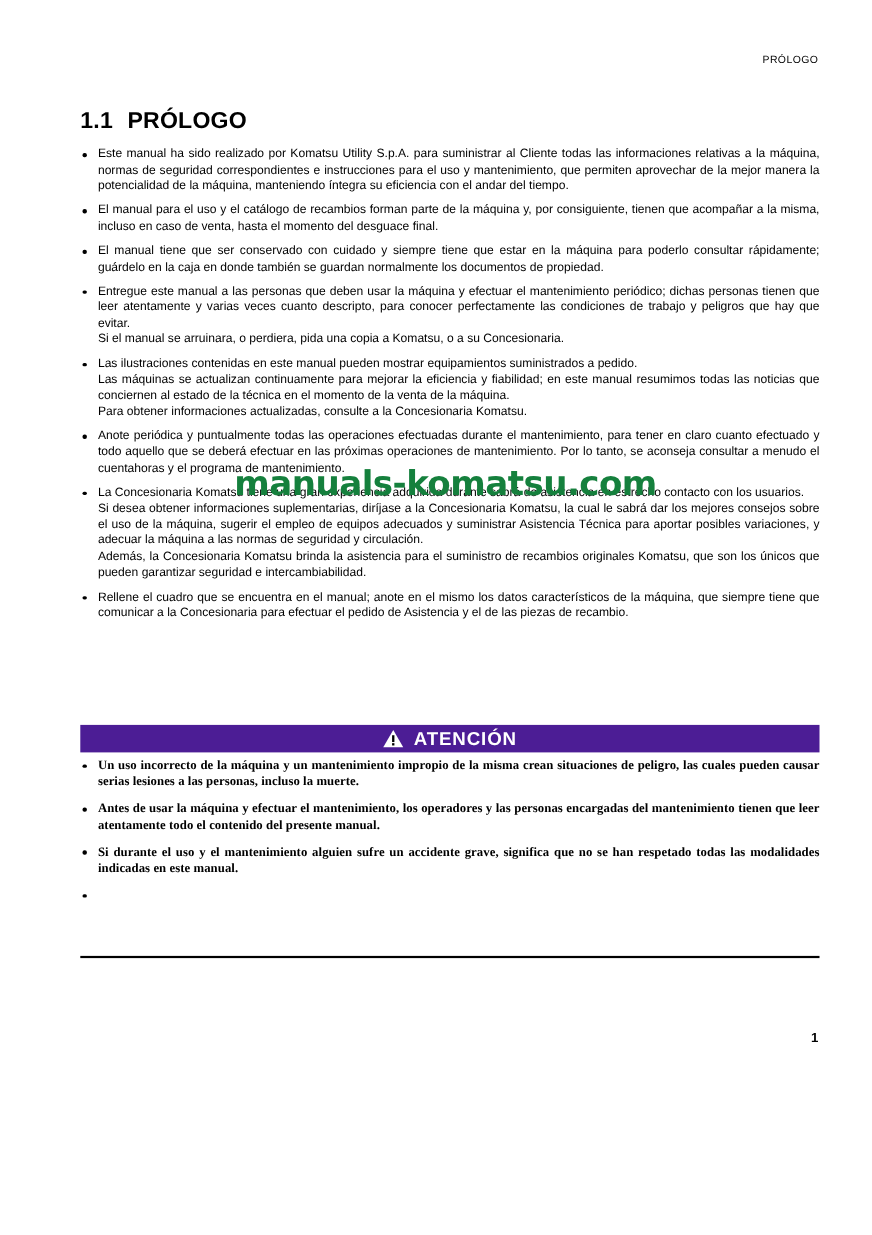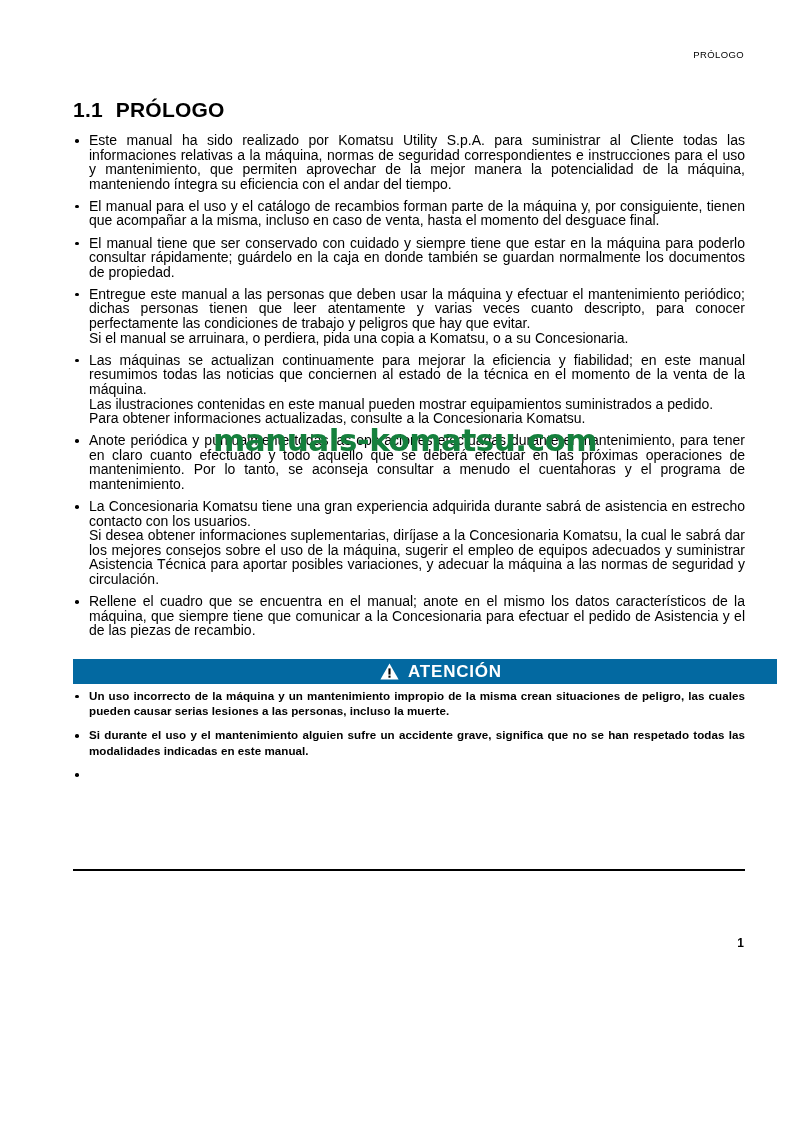--- a/index.html
+++ b/index.html
@@ -53,21 +53,21 @@
   }
   ul.bullets {
     list-style: none;
     margin: 0;
     padding: 0;
   }
   ul.bullets > li {
     position: relative;
     padding-left: 16px;
     margin-bottom: 7.5px;
-    font-size: 14px;
+    font-size: 11px;
     line-height: 14.6px;
     text-align: justify;
     text-justify: inter-word;
   }
   ul.bullets > li::before {
     content: "";
     position: absolute;
     left: 2px;
     top: 6px;
     width: 3.6px;
@@ -78,26 +78,25 @@
   .para {
     display: block;
   }
   
   .attention-band {
     position: absolute;
     top: 659px;
     left: 73px;
     width: 672px;
     height: 25px;
-    background: #0369a1;
+    background: #4c1d95;
     color: #ffffff;
     display: flex;
     align-items: center;
     justify-content: center;
-    padding-left: 32px;
   }
   .attention-inner {
     display: flex;
     align-items: center;
     gap: 9px;
   }
   .warn-tri {
     display: block;
   }
   .attention-label {
@@ -105,20 +104,21 @@
     font-weight: bold;
     letter-spacing: 0.8px;
     line-height: 1;
   }
   
   .warnings {
     position: absolute;
     top: 688px;
     left: 73px;
     width: 672px;
+    font-family: Liberation Serif, serif;
   }
   .warnings ul.bullets > li {
     font-weight: bold;
     font-size: 11.6px;
     line-height: 15.2px;
     margin-bottom: 9px;
     letter-spacing: 0.05px;
   }
   .warnings ul.bullets > li::before {
     top: 6.5px;
@@ -173,30 +173,31 @@
           <span class="para">El manual para el uso y el catálogo de recambios forman parte de la máquina y, por consiguiente, tienen que acompañar a la misma, incluso en caso de venta, hasta el momento del desguace final.</span>
         </li>
         <li>
           <span class="para">El manual tiene que ser conservado con cuidado y siempre tiene que estar en la máquina para poderlo consultar rápidamente; guárdelo en la caja en donde también se guardan normalmente los documentos de propiedad.</span>
         </li>
         <li>
           <span class="para">Entregue este manual a las personas que deben usar la máquina y efectuar el mantenimiento periódico; dichas personas tienen que leer atentamente y varias veces cuanto descripto, para conocer perfectamente las condiciones de trabajo y peligros que hay que evitar.</span>
           <span class="para">Si el manual se arruinara, o perdiera, pida una copia a Komatsu, o a su Concesionaria.</span>
         </li>
         <li>
+          <span class="para">Las ilustraciones contenidas en este manual pueden mostrar equipamientos suministrados a pedido.</span>
           <span class="para">Las máquinas se actualizan continuamente para mejorar la eficiencia y fiabilidad; en este manual resumimos todas las noticias que conciernen al estado de la técnica en el momento de la venta de la máquina.</span>
-          <span class="para">Las ilustraciones contenidas en este manual pueden mostrar equipamientos suministrados a pedido.</span>
           <span class="para">Para obtener informaciones actualizadas, consulte a la Concesionaria Komatsu.</span>
         </li>
         <li>
           <span class="para">Anote periódica y puntualmente todas las operaciones efectuadas durante el mantenimiento, para tener en claro cuanto efectuado y todo aquello que se deberá efectuar en las próximas operaciones de mantenimiento. Por lo tanto, se aconseja consultar a menudo el cuentahoras y el programa de mantenimiento.</span>
         </li>
         <li>
           <span class="para">La Concesionaria Komatsu tiene una gran experiencia adquirida durante sabrá de asistencia en estrecho contacto con los usuarios.</span>
           <span class="para">Si desea obtener informaciones suplementarias, diríjase a la Concesionaria Komatsu, la cual le sabrá dar los mejores consejos sobre el uso de la máquina, sugerir el empleo de equipos adecuados y suministrar Asistencia Técnica para aportar posibles variaciones, y adecuar la máquina a las normas de seguridad y circulación.</span>
+          <span class="para">Además, la Concesionaria Komatsu brinda la asistencia para el suministro de recambios originales Komatsu, que son los únicos que pueden garantizar seguridad e intercambiabilidad.</span>
         </li>
         <li>
           <span class="para">Rellene el cuadro que se encuentra en el manual; anote en el mismo los datos característicos de la máquina, que siempre tiene que comunicar a la Concesionaria para efectuar el pedido de Asistencia y el de las piezas de recambio.</span>
         </li>
       </ul>
   </div>
 
   <div class="attention-band">
     <div class="attention-inner">
       <span>
@@ -209,20 +210,23 @@
       <span class="attention-label">ATENCIÓN</span>
     </div>
   </div>
 
   <div class="warnings">
     <ul class="bullets">
         <li>
           <span class="para">Un uso incorrecto de la máquina y un mantenimiento impropio de la misma crean situaciones de peligro, las cuales pueden causar serias lesiones a las personas, incluso la muerte.</span>
         </li>
         <li>
+          <span class="para">Antes de usar la máquina y efectuar el mantenimiento, los operadores y las personas encargadas del mantenimiento tienen que leer atentamente todo el contenido del presente manual.</span>
+        </li>
+        <li>
           <span class="para">Si durante el uso y el mantenimiento alguien sufre un accidente grave, significa que no se han respetado todas las modalidades indicadas en este manual.</span>
         </li>
         <li>
         </li>
       </ul>
   </div>
 
   <div class="rule-bottom"></div>
 
   <div class="watermark">manuals-komatsu.com</div>

